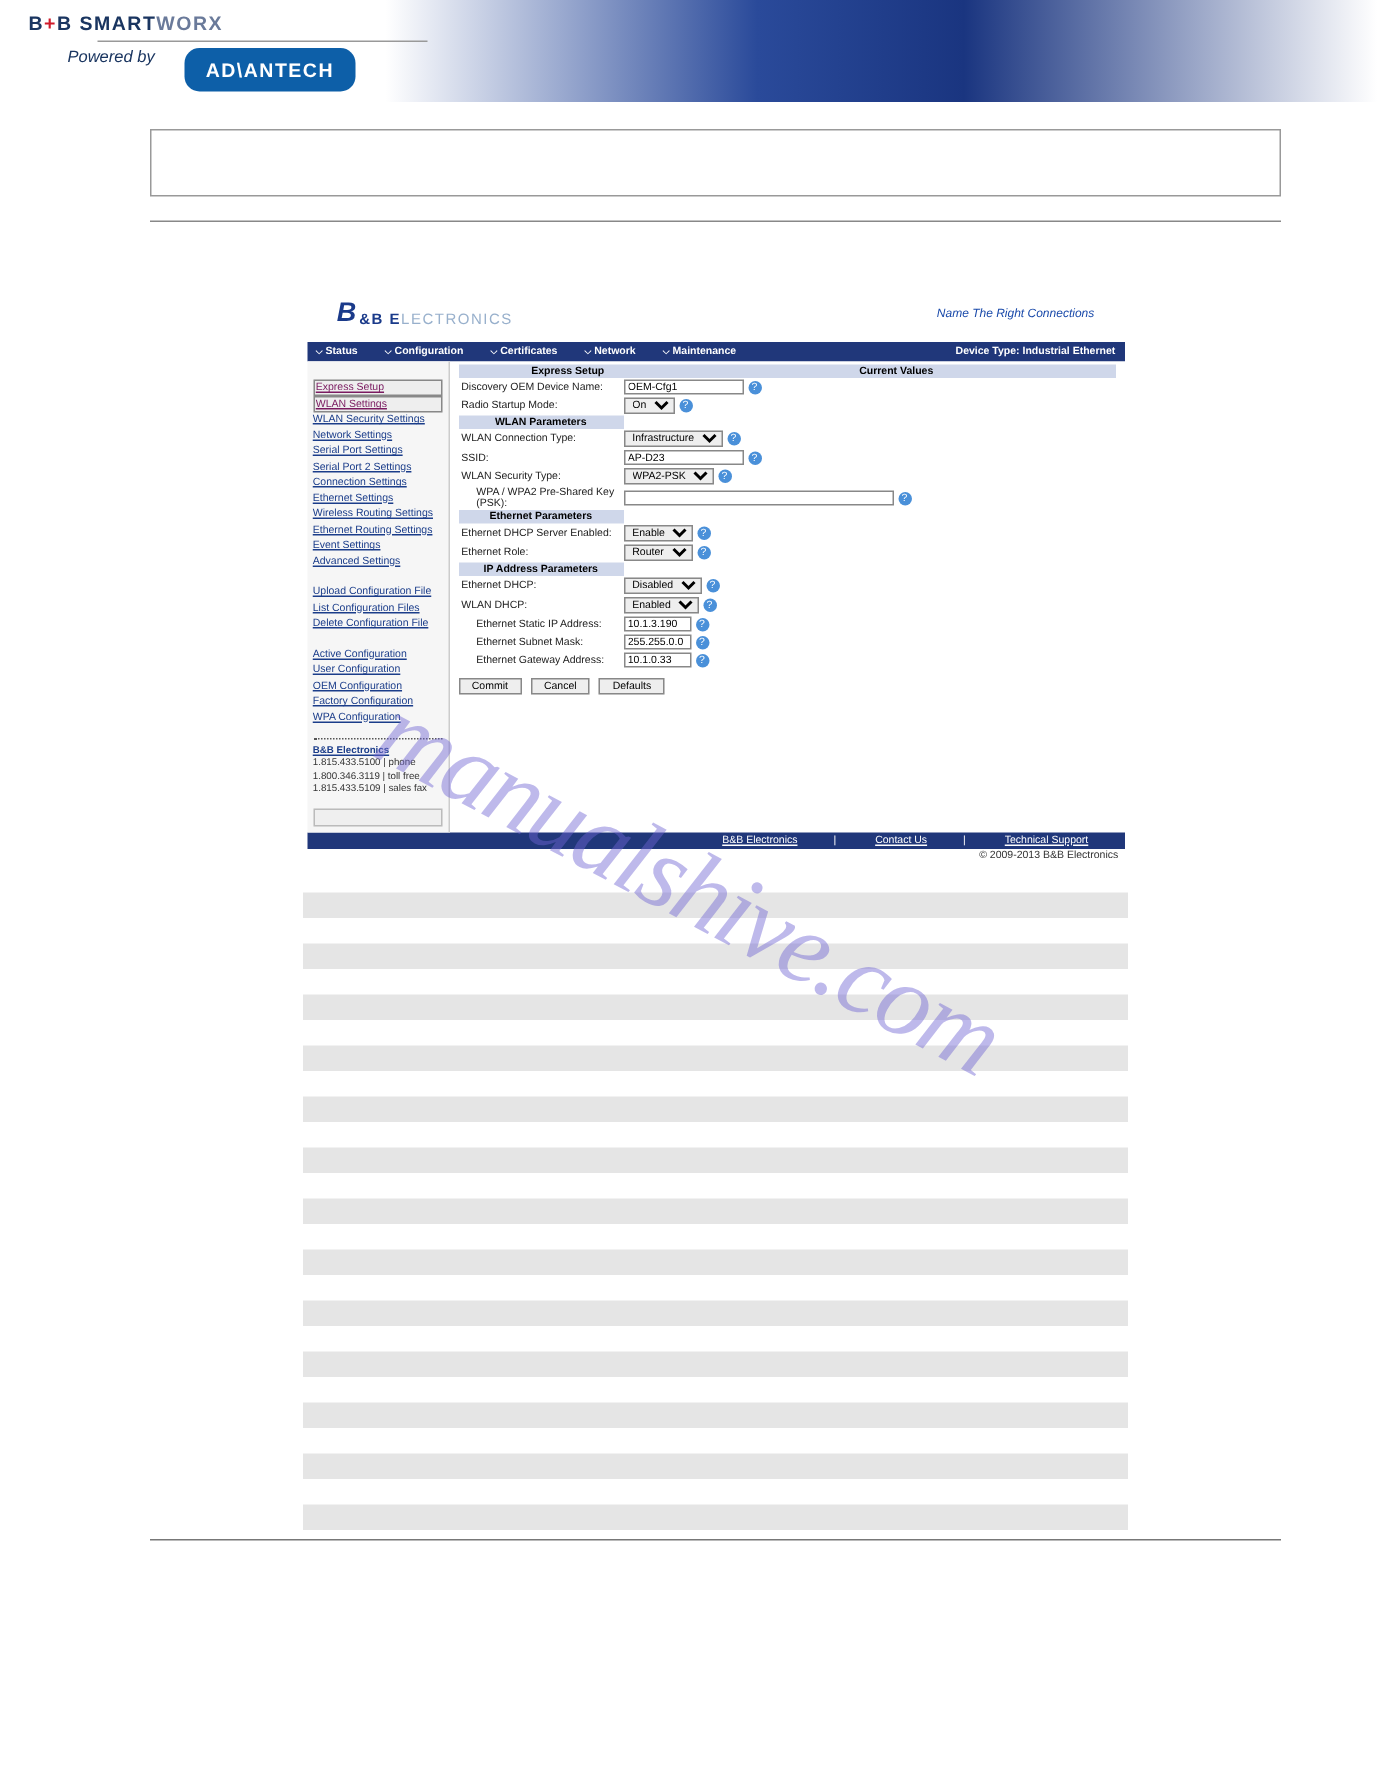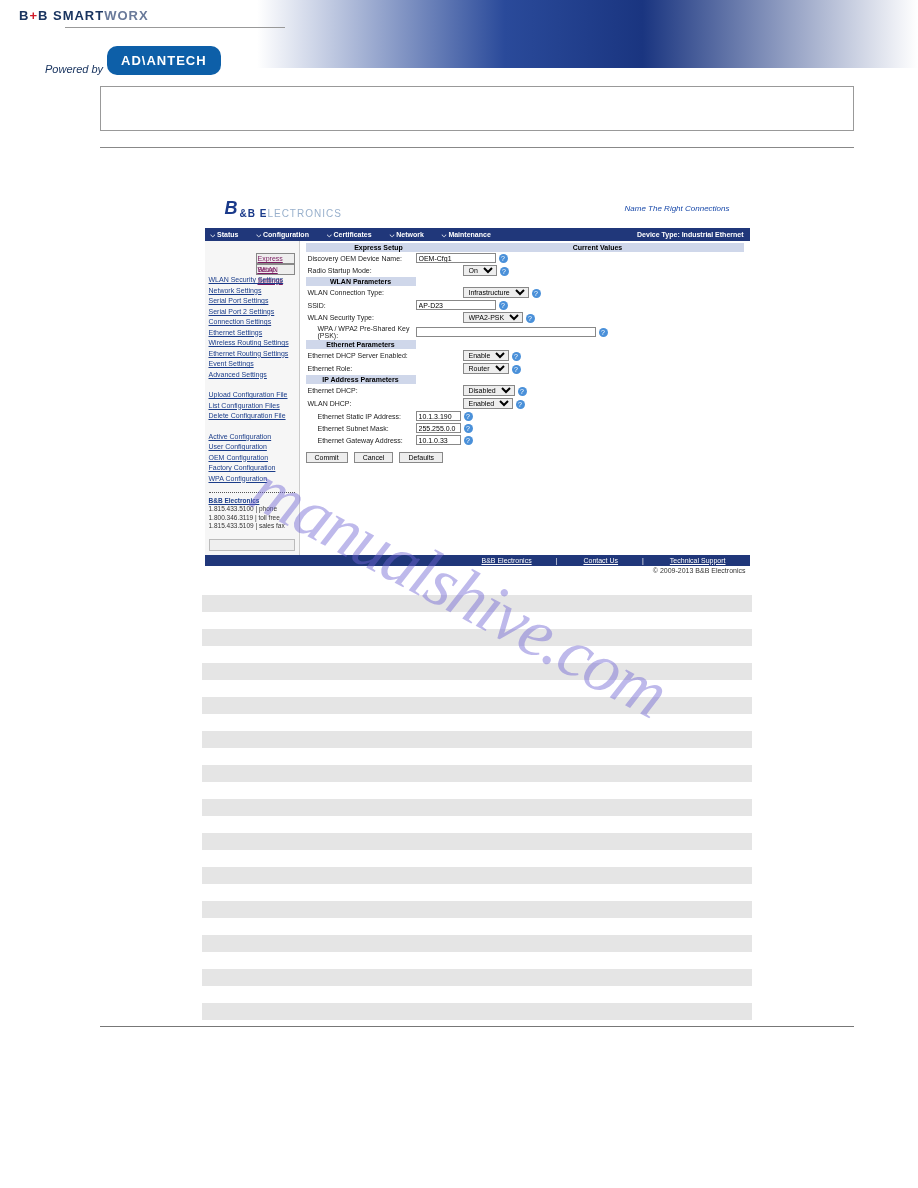--- a/index.html
+++ b/index.html
@@ -7,21 +7,21 @@
 
 
 .banner {
   background: linear-gradient(90deg, #fff 0%, #fff 28%, #2a4a9a 55%, #1a3580 70%, #fff 100%);
   height: 68px;
   padding: 8px 19px;
   position: relative;
 }
 .brand-top { font-size: 13px; font-weight: bold; letter-spacing: 1px; color: #1a3560; font-family: Liberation Sans, sans-serif; }
 .brand-top .dim { color: #6a7a9a; }
-.powered-row { display: flex; align-items: flex-end; gap: 4px; margin-top: 18px; }
+.powered-row { display: flex; align-items: flex-start; gap: 20px; margin-top: 4px; }
 .powered-by { font-size: 11px; color: #1a3560; margin-left: 26px; font-style: italic; }
 .adv-box { background: #0d5fa8; color: #fff; padding: 7px 14px; font-weight: bold; font-size: 13px; letter-spacing: 1px; border-radius: 10px;}
 .hr-above { border-top: 1px solid #999; margin: 4px 40px 4px 46px; width: 220px;}
 
 
 .page { padding: 18px 64px 40px 100px; }
 .plain-box {
   border: 1px solid #999;
   height: 45px;
   margin-bottom: 16px;
@@ -91,25 +91,25 @@
 .sec-head .l { flex:1; background:#cfd7ea; text-align:center; padding:1px 0;}
 .sec-head .r { flex: 2; background:#cfd7ea; text-align:center; padding:1px 0;}
 .row {
   display: flex;
   align-items: center;
   font-size: 7px;
   padding: 1px 0;
 }
 .row .lbl { width: 110px; text-align:left; padding-left:2px; color:#222;}
 .row .lbl.ind { padding-left: 12px;}
-.row .val { flex:1; display:flex; align-items:flex-end; gap:3px;}
+.row .val { flex:1; display:flex; align-items:center; gap:3px;}
 .inp { border:1px solid #888; height:10px; background:#fff; font-size:7px; padding:0 2px;}
 .inp.w1 { width: 80px;}
 .inp.w2 { width: 45px;}
-.sel { border:1px solid #888; height:11px; background:#eee; font-size:7px; padding:0 1px;margin-left:47px;}
+.sel { border:1px solid #888; height:11px; background:#eee; font-size:7px; padding:0 1px;}
 .help { display:inline-block; width:9px;height:9px;border-radius:50%;background:#4a90d9;color:#fff;font-size:7px;text-align:center;line-height:9px;}
 .bar { background:#cfd7ea; font-size:7px; font-weight:bold; text-align:center; padding:1px 0;}
 .bar-row { display:flex; align-items:stretch;}
 .bar-row .barl { width:110px;}
 .bar-row .barr { flex:1;}
 .btns { margin-top:6px; display:flex; gap:6px;}
 .btn { border:1px solid #888; background:#eee; font-size:7px; padding:1px 8px;}
 
 .footer-bar {
   background:#20377a;

